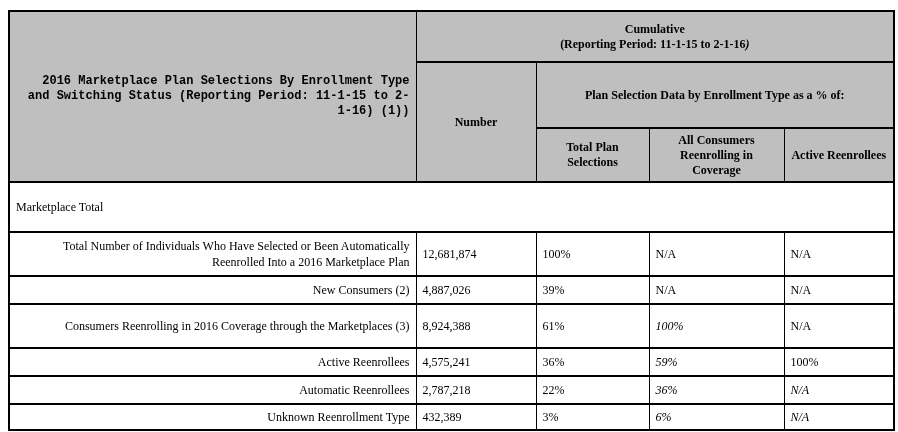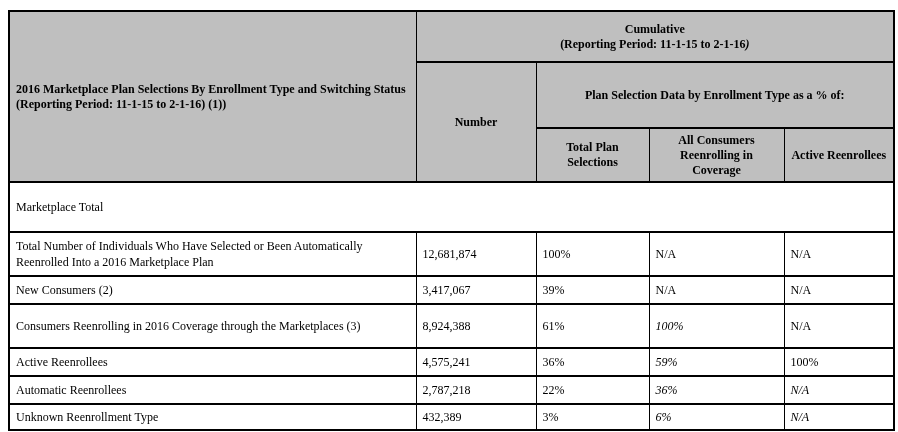--- a/index.html
+++ b/index.html
@@ -30,33 +30,34 @@
     padding: 2px 6px;
     font-size: 12px;
     overflow: hidden;
   }
   .hdr {
     background: #bfbfbf;
     font-weight: bold;
     text-align: center;
   }
   .corner-cell {
-    text-align: left;
+    text-align: right;
     padding-left: 7px;
     padding-right: 14px;
     font-size: 16px;
     line-height: 1.25;
+    font-family: Liberation Mono, monospace;
   }
   .num {
     text-align: left;
     padding-right: 9px;
     white-space: nowrap;
   }
   .label-cell {
-    text-align: left;
+    text-align: right;
     line-height: 1.35;
   }
   .indent-0 { padding-left: 7px; }
   .indent-1 { padding-left: 31px; margin-top: 42px; }
   .indent-2 { padding-left: 59px; }
   .italic { font-style: italic; }
   tr.hA  { height: 51px; }
   tr.hB  { height: 66px; }
   tr.hC  { height: 54px; }
   tr.sec { height: 50px; }
@@ -100,21 +101,21 @@
 
   <tr class="r-tall">
     <td class="label-cell indent-0">Total Number of Individuals Who Have Selected or Been Automatically Reenrolled Into a 2016 Marketplace Plan</td>
     <td class="num">12,681,874</td>
     <td class="num">100%</td>
     <td class="num">N/A</td>
     <td class="num">N/A</td>
   </tr>
   <tr class="r-med">
     <td class="label-cell indent-1">New Consumers (2)</td>
-    <td class="num">3,417,067</td>
+    <td class="num">4,887,026</td>
     <td class="num">39%</td>
     <td class="num">N/A</td>
     <td class="num">N/A</td>
   </tr>
   <tr class="r-tall">
     <td class="label-cell indent-1">Consumers Reenrolling in 2016 Coverage through the Marketplaces (3)</td>
     <td class="num">8,924,388</td>
     <td class="num">61%</td>
     <td class="num italic">100%</td>
     <td class="num">N/A</td>

